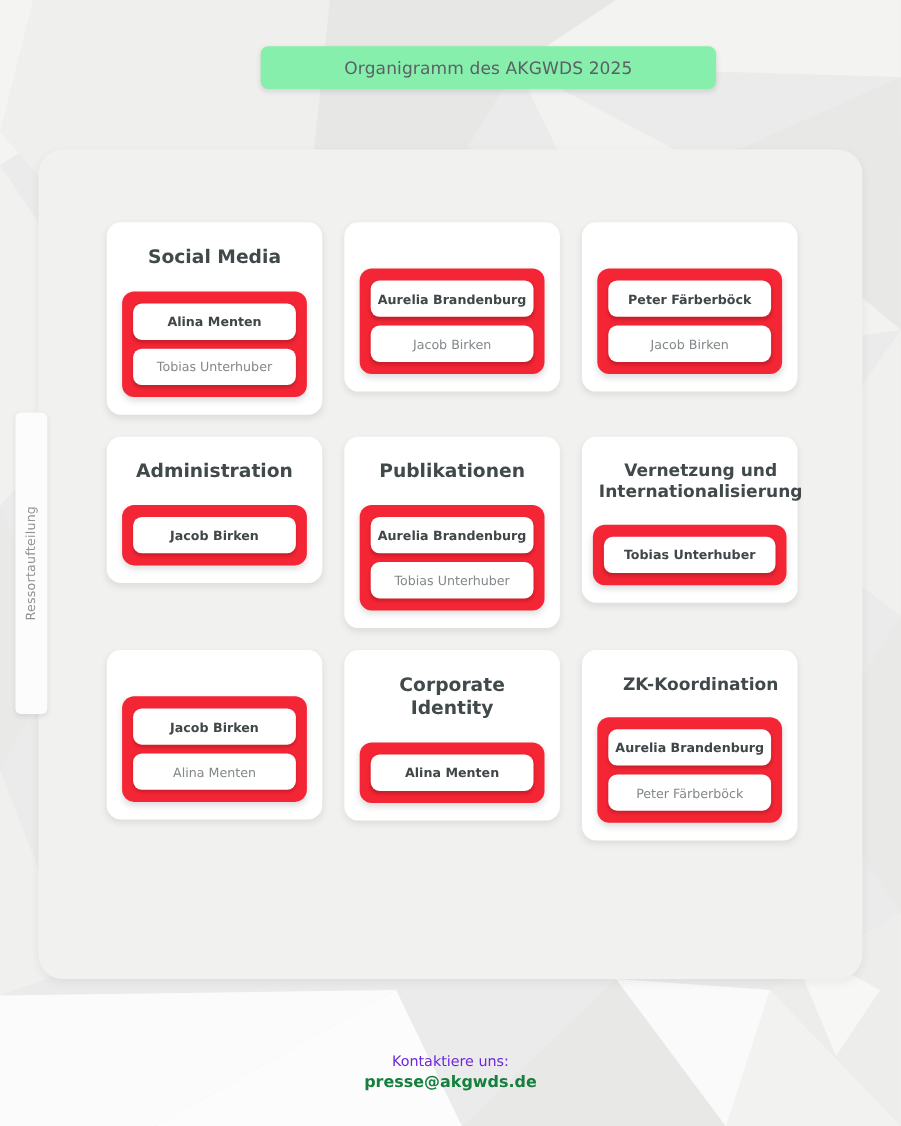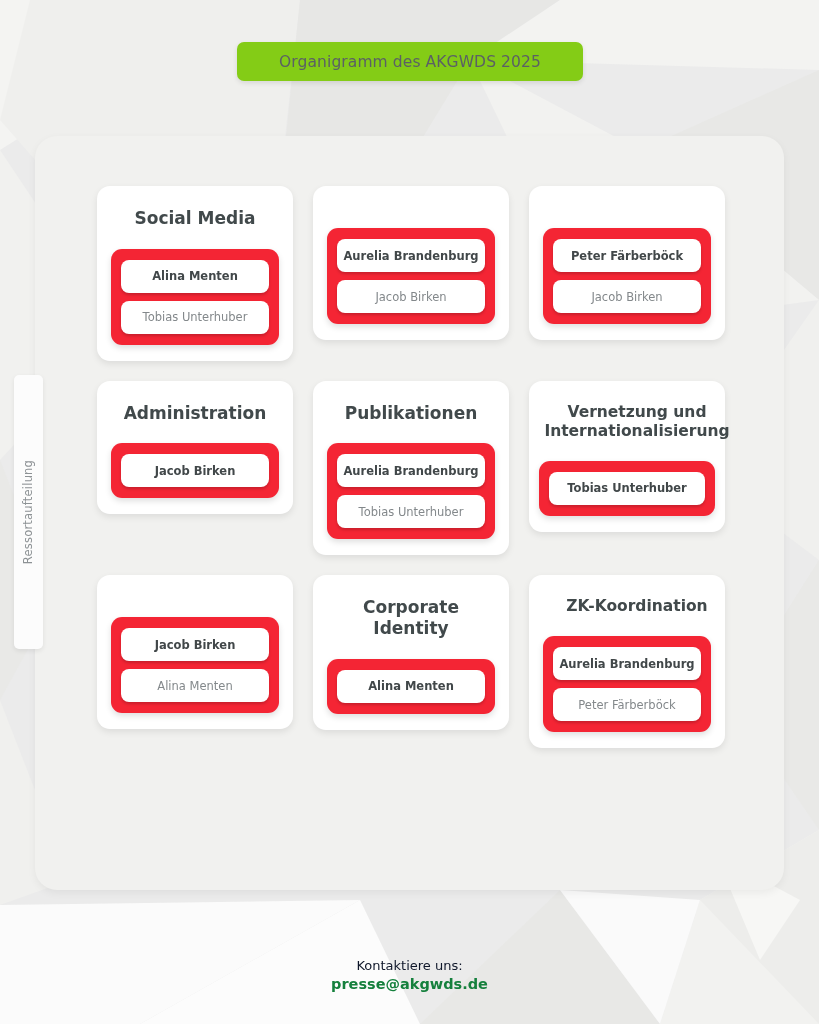--- a/index.html
+++ b/index.html
@@ -23,23 +23,23 @@
     width: 819px;
     height: 1024px;
     z-index: 0;
   }
 
   
   .title-chip {
     position: absolute;
     left: 237px;
     top: 42px;
-    width: 346px;
+    width: 414px;
     height: 39px;
-    background: #84cc16;
+    background: #86efac;
     border-radius: 7px;
     box-shadow: 0 2px 5px rgba(0,0,0,0.10);
     display: flex;
     align-items: center;
     justify-content: center;
     z-index: 5;
   }
   .title-chip span {
     font-size: 15.5px;
     color: #5b6164;
@@ -78,21 +78,21 @@
     height: 754px;
     background: #f1f1ef;
     border-radius: 22px;
     box-shadow: 0 3px 9px rgba(0,0,0,0.055);
     z-index: 4;
   }
 
   .grid {
     position: absolute;
     left: 62px;
-    top: 50px;
+    top: 66px;
     width: 632px;
     display: grid;
     grid-template-columns: 196px 196px 196px;
     column-gap: 22px;
     row-gap: 26px;
     align-items: start;
     gap: 20px;
   }
 
   
@@ -153,21 +153,21 @@
   .footer {
     position: absolute;
     left: 0;
     top: 958px;
     width: 819px;
     text-align: center;
     z-index: 5;
   }
   .footer .line1 {
     font-size: 13px;
-    color: #0f172a;
+    color: #6d28d9;
     display: block;
     margin-bottom: 3px;
   }
   .footer .line2 {
     font-size: 14.5px;
     font-weight: bold;
     color: #15803d;
     display: block;
   }
 </style>

